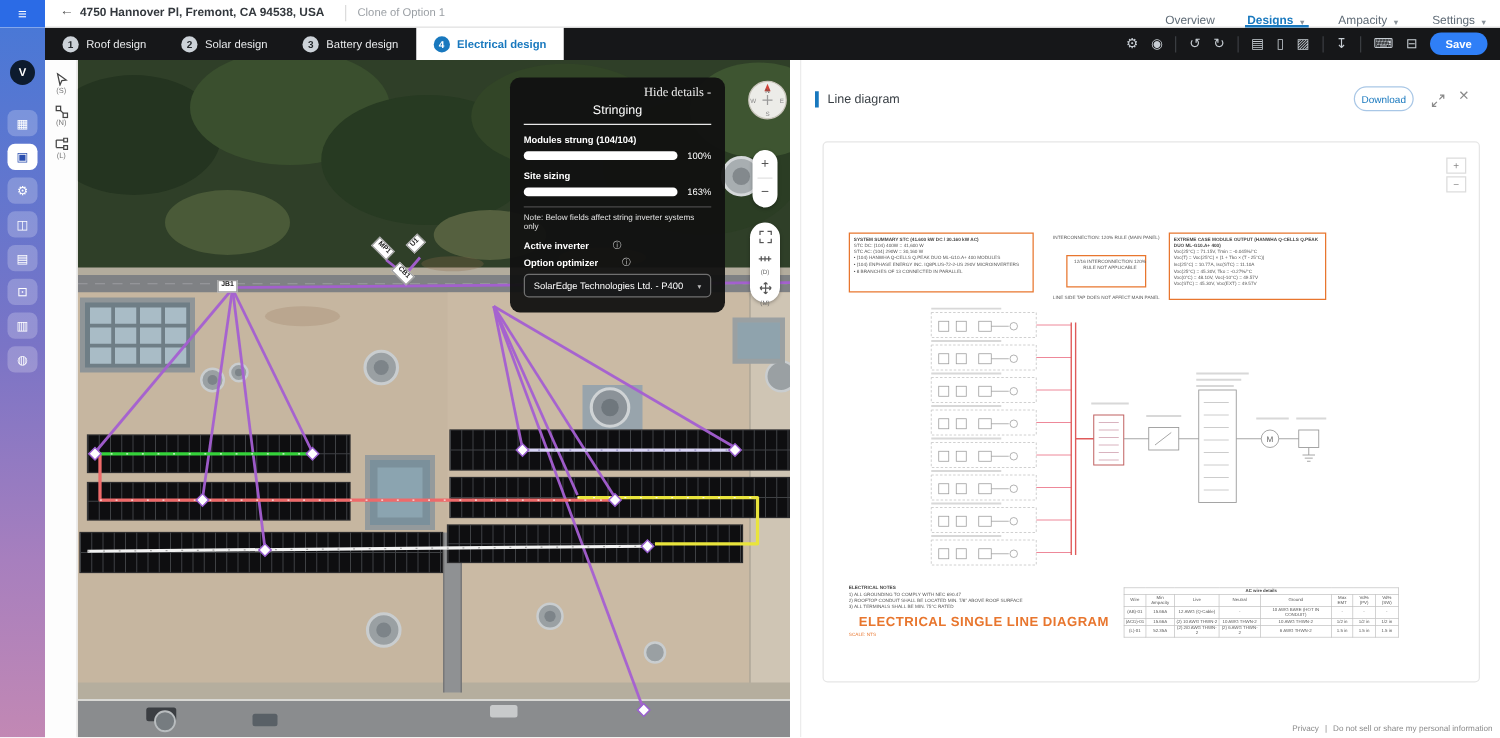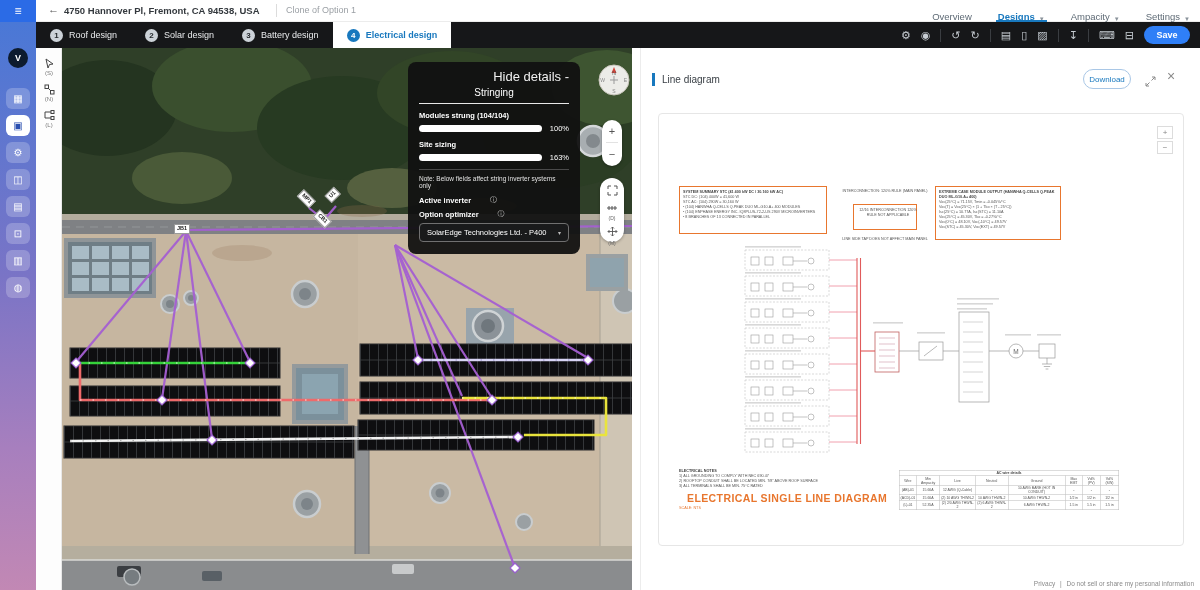--- a/index.html
+++ b/index.html
@@ -67,21 +67,21 @@
                box-shadow:0 1px 3px rgba(0,0,0,.3); z-index:15; display:flex; flex-direction:column; align-items:center; }
   .zoom-pill .zbtn { font-size:11px; color:#555; height:22px; display:flex; align-items:center; }
   .zoom-pill .zdiv { width:12px; height:1px; background:#e2e2e2; }
   .tools-pill { position:absolute; left:538px; top:130px; width:24px; height:64px; background:#fff; border-radius:12px;
                 box-shadow:0 1px 3px rgba(0,0,0,.3); z-index:15; display:flex; flex-direction:column; align-items:center; padding-top:4px; }
   .tools-pill .tkey { font-size:5px; color:#666; line-height:1; margin-bottom:2px; }
 
   
   .string-panel { position:absolute; left:408px; top:62px; width:172px; background:rgba(17,17,17,0.95);
                   border-radius:8px; color:#fff; z-index:25; padding:7px 11px 10px 11px; }
-  .hide-details { text-align:right; font-size:13px; color:#f0f0f0; }
+  .hide-details { text-align:right; font-size:10px; color:#f0f0f0;font-family:Liberation Serif, serif; }
   .sp-title { text-align:center; font-size:10px; margin-top:3px; }
   .sp-rule { border-top:1px solid #e8e8e8; margin:5px 0 7px 0; }
   .sp-label { font-size:7.5px; font-weight:bold; margin-bottom:4px; }
   .bar-row { display:flex; align-items:center; gap:5px; margin-bottom:7px; }
   .bar { flex:1; height:7px; background:#fff; border-radius:4px; }
   .bar-val { font-size:7.5px; width:22px; text-align:right; }
   .sp-note { font-size:6.5px; color:#e2e2e2; border-top:1px solid #4a4a4a; padding-top:5px; margin-bottom:6px; }
   .sp-field-label { font-size:7.5px; font-weight:bold; margin-bottom:4px; display:flex; align-items:center; gap:19px; }
   .info-i { font-size:7px; color:#cfcfcf; font-weight:normal; }
   .sp-select { height:19px; background:#191a1b; border:1px solid #707070; border-radius:4px; display:flex;

